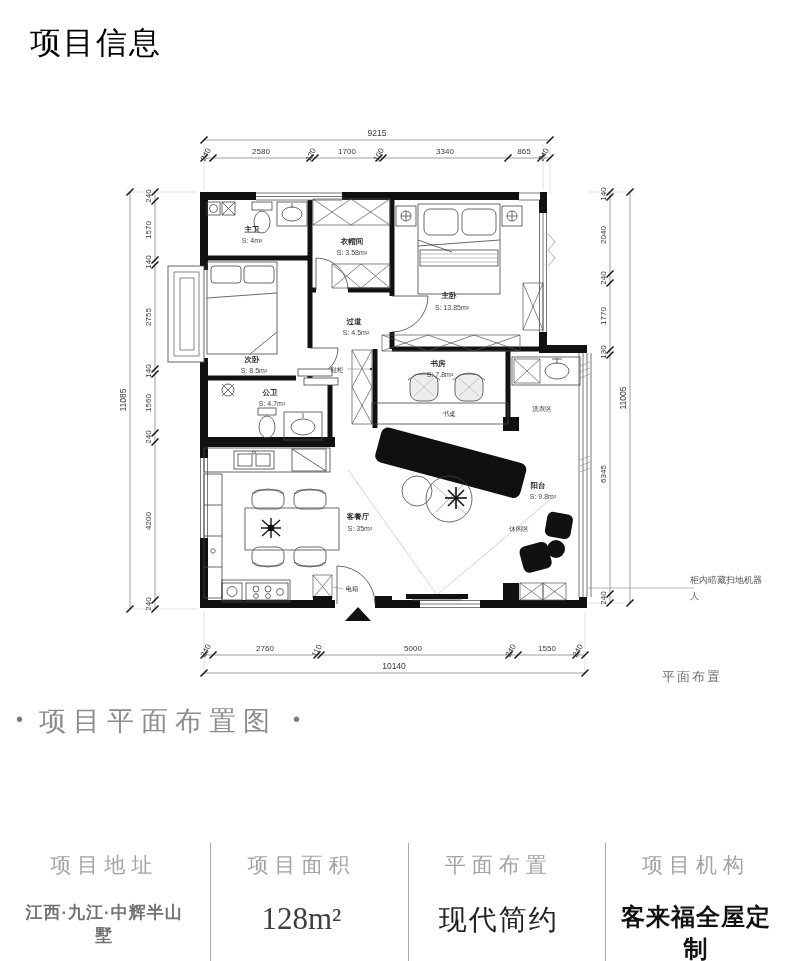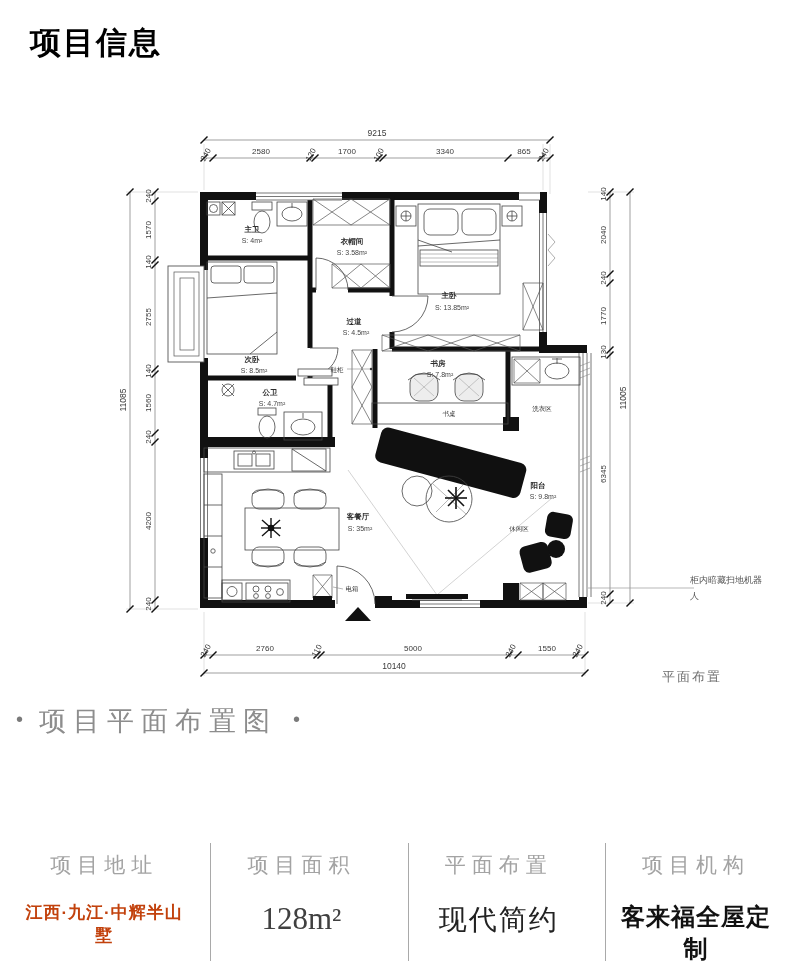--- a/index.html
+++ b/index.html
@@ -1,36 +1,36 @@
 <!DOCTYPE html>
 <html><head>
 <meta charset="utf-8">
 <style>
   html,body{margin:0;padding:0;background:#fff;}
   .page{position:relative;width:800px;height:961px;background:#fff;overflow:hidden;
         font-family:"Liberation Sans","DejaVu Sans",sans-serif;}
-  .title{position:absolute;left:30px;top:22px;font-size:31px;font-weight:700;
+  .title{position:absolute;left:30px;top:22px;font-size:31px;font-weight:400;
          color:#000;letter-spacing:2px;margin:0;}
   svg{position:absolute;left:0;top:0;}
   svg text{font-family:"Liberation Sans","DejaVu Sans",sans-serif;}
   .dim{font-size:8px;fill:#3a3a3a;}
   .big{font-size:8.5px;fill:#3a3a3a;}
   .rname{font-size:7.5px;fill:#2e2e2e;font-weight:bold;}
   .rarea{font-size:7px;fill:#444;}
   .slab{font-size:6.5px;fill:#333;}
   .note{font-size:9px;fill:#555;}
   .corner{font-size:13px;fill:#6f6f6f;letter-spacing:2px;}
   .caption{position:absolute;top:703px;left:0;width:100%;
            color:#8d8d8d;font-size:27px;letter-spacing:7px;}
   .caption .dot{font-size:20px;color:#7a7a7a;letter-spacing:0;position:relative;top:-4px;margin:0 16px;}
   .info{position:absolute;top:843px;left:14px;right:14px;display:flex;gap:16px;}
   .col{flex:1;text-align:center;padding:8px 4px 16px 4px;}
   .col+.col{border-left:1px solid #a9a9a9;font-family:Liberation Serif, serif;}
   .ih{font-size:21px;color:#a3a3a3;letter-spacing:6px;margin-bottom:22px;}
-  .iv1{font-size:17px;color:#c2410c;font-weight:600;letter-spacing:1px;}
+  .iv1{font-size:17px;color:#737373;font-weight:600;letter-spacing:1px;}
   .iv2{font-size:31px;color:#404040;font-weight:500;}
   .iv3{font-size:28px;color:#222;letter-spacing:2px;}
   .iv4{font-size:24px;color:#111;font-weight:700;letter-spacing:1px;}
 </style>
 </head>
 <body>
 
 <div class="page">
 
   <h1 class="title">项目信息</h1>

